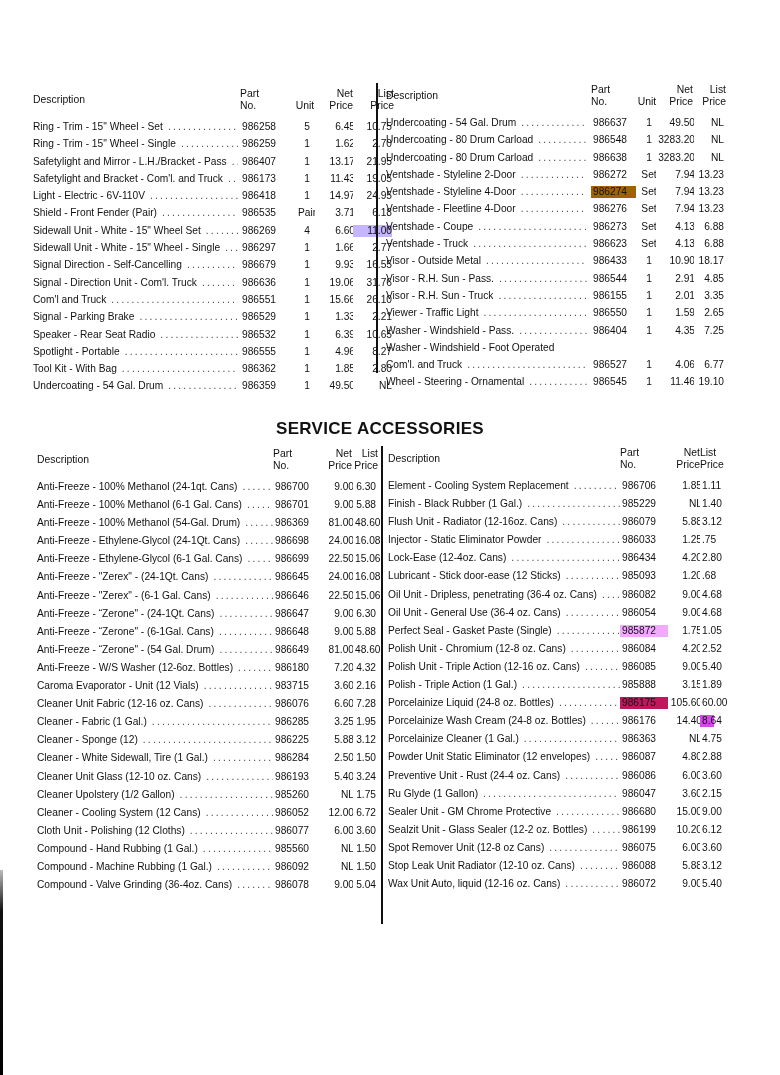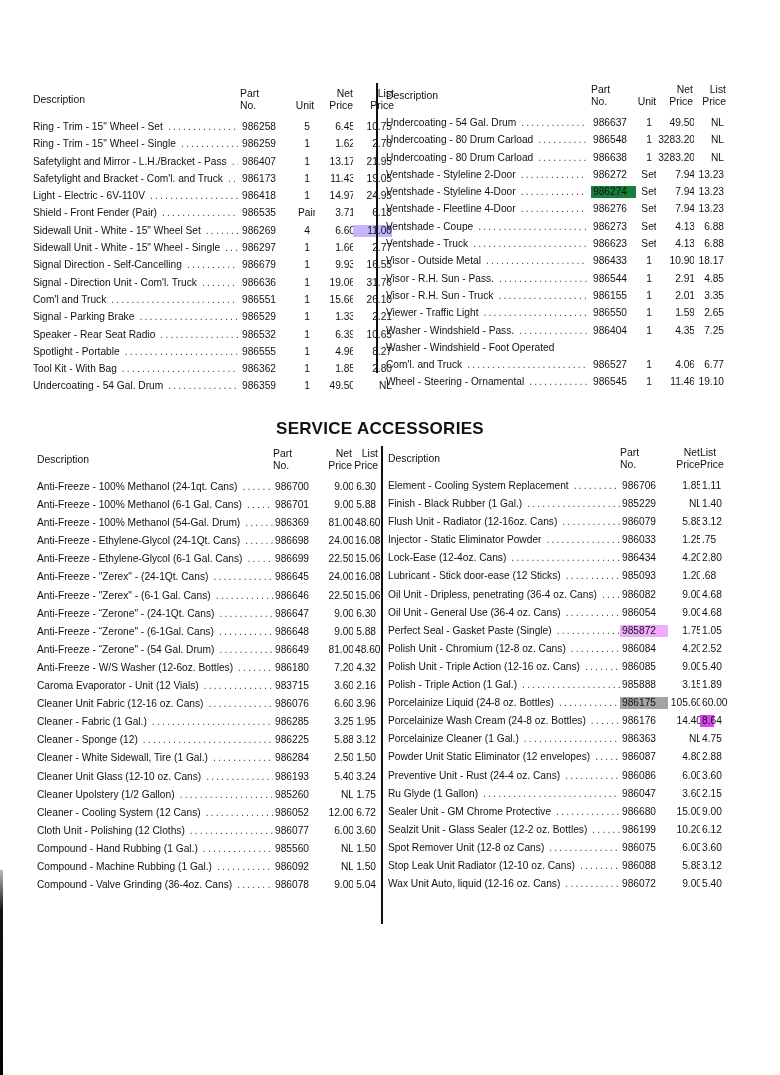--- a/index.html
+++ b/index.html
@@ -185,21 +185,21 @@
     </div>
     <div class="row" style="height: 17.3px;">
       <span class="desc" style="width: 201px;"><span style="position: static;">Ventshade - Styleline 2-Door</span><span class="leader" style="position: static;"> ............................................................</span></span>
       <span style="left: 205px; width: 48px; text-align: left; background: rgb(255, 255, 255); padding-left: 2px;">986272</span>
       <span style="left: 250px; width: 22px; text-align: center; background: rgb(255, 255, 255); padding-left: 2px;">Set</span>
       <span style="left: 270px; width: 37px; text-align: right; background: rgb(255, 255, 255); padding-left: 2px;">7.94</span>
       <span style="left: 308px; width: 28px; text-align: right; background: rgb(255, 255, 255); padding-left: 2px;">13.23</span>
     </div>
     <div class="row" style="height: 17.3px;">
       <span class="desc" style="width: 201px;"><span style="position: static;">Ventshade - Styleline 4-Door</span><span class="leader" style="position: static;"> ............................................................</span></span>
-      <span style="left: 205px; width: 48px; text-align: left; background: #15803d; padding-left: 2px;">986274</span>
+      <span style="left: 205px; width: 48px; text-align: left; background: #a16207; padding-left: 2px;">986274</span>
       <span style="left: 250px; width: 22px; text-align: center; background: rgb(255, 255, 255); padding-left: 2px;">Set</span>
       <span style="left: 270px; width: 37px; text-align: right; background: rgb(255, 255, 255); padding-left: 2px;">7.94</span>
       <span style="left: 308px; width: 28px; text-align: right; background: rgb(255, 255, 255); padding-left: 2px;">13.23</span>
     </div>
     <div class="row" style="height: 17.3px;">
       <span class="desc" style="width: 201px;"><span style="position: static;">Ventshade - Fleetline 4-Door</span><span class="leader" style="position: static;"> ............................................................</span></span>
       <span style="left: 205px; width: 48px; text-align: left; background: rgb(255, 255, 255); padding-left: 2px;">986276</span>
       <span style="left: 250px; width: 22px; text-align: center; background: rgb(255, 255, 255); padding-left: 2px;">Set</span>
       <span style="left: 270px; width: 37px; text-align: right; background: rgb(255, 255, 255); padding-left: 2px;">7.94</span>
       <span style="left: 308px; width: 28px; text-align: right; background: rgb(255, 255, 255); padding-left: 2px;">13.23</span>
@@ -353,21 +353,21 @@
     <div class="row" style="height: 18.1px;">
       <span class="desc" style="width: 236px;"><span style="position: static;">Caroma Evaporator - Unit (12 Vials)</span><span class="leader" style="position: static;"> ............................................................</span></span>
       <span style="left: 236px; width: 50px; text-align: left; background: rgb(255, 255, 255); padding-left: 2px;">983715</span>
       <span style="left: 283px; width: 32px; text-align: right; background: rgb(255, 255, 255); padding-left: 2px;">3.60</span>
       <span style="left: 316px; width: 21px; text-align: right; background: rgb(255, 255, 255); padding-left: 2px;">2.16</span>
     </div>
     <div class="row" style="height: 18.1px;">
       <span class="desc" style="width: 236px;"><span style="position: static;">Cleaner Unit Fabric (12-16 oz. Cans)</span><span class="leader" style="position: static;"> ............................................................</span></span>
       <span style="left: 236px; width: 50px; text-align: left; background: rgb(255, 255, 255); padding-left: 2px;">986076</span>
       <span style="left: 283px; width: 32px; text-align: right; background: rgb(255, 255, 255); padding-left: 2px;">6.60</span>
-      <span style="left: 316px; width: 21px; text-align: right; background: rgb(255, 255, 255); padding-left: 2px;">3.96</span>
+      <span style="left: 316px; width: 21px; text-align: right; background: rgb(255, 255, 255); padding-left: 2px;">7.28</span>
     </div>
     <div class="row" style="height: 18.1px;">
       <span class="desc" style="width: 236px;"><span style="position: static;">Cleaner - Fabric (1 Gal.)</span><span class="leader" style="position: static;"> ............................................................</span></span>
       <span style="left: 236px; width: 50px; text-align: left; background: rgb(255, 255, 255); padding-left: 2px;">986285</span>
       <span style="left: 283px; width: 32px; text-align: right; background: rgb(255, 255, 255); padding-left: 2px;">3.25</span>
       <span style="left: 316px; width: 21px; text-align: right; background: rgb(255, 255, 255); padding-left: 2px;">1.95</span>
     </div>
     <div class="row" style="height: 18.1px;">
       <span class="desc" style="width: 236px;"><span style="position: static;">Cleaner - Sponge (12)</span><span class="leader" style="position: static;"> ............................................................</span></span>
       <span style="left: 236px; width: 50px; text-align: left; background: rgb(255, 255, 255); padding-left: 2px;">986225</span>
@@ -502,21 +502,21 @@
       <span style="left: 312px; width: 12px; text-align: right; background: rgb(255, 255, 255); padding-left: 2px;">5.40</span>
     </div>
     <div class="row" style="height: 18.1px;">
       <span class="desc" style="width: 232px;"><span style="position: static;">Polish - Triple Action (1 Gal.)</span><span class="leader" style="position: static;"> ............................................................</span></span>
       <span style="left: 232px; width: 50px; text-align: left; background: rgb(255, 255, 255); padding-left: 2px;">985888</span>
       <span style="left: 280px; width: 32px; text-align: right; background: rgb(255, 255, 255); padding-left: 2px;">3.15</span>
       <span style="left: 312px; width: 12px; text-align: right; background: rgb(255, 255, 255); padding-left: 2px;">1.89</span>
     </div>
     <div class="row" style="height: 18.1px;">
       <span class="desc" style="width: 232px;"><span style="position: static;">Porcelainize Liquid (24-8 oz. Bottles)</span><span class="leader" style="position: static;"> ............................................................</span></span>
-      <span style="left: 232px; width: 50px; text-align: left; background: #a3a3a3; padding-left: 2px;">986175</span>
+      <span style="left: 232px; width: 50px; text-align: left; background: #be185d; padding-left: 2px;">986175</span>
       <span style="left: 280px; width: 32px; text-align: right; background: rgb(255, 255, 255); padding-left: 2px;">105.60</span>
       <span style="left: 312px; width: 12px; text-align: right; background: rgb(255, 255, 255); padding-left: 2px;">60.00</span>
     </div>
     <div class="row" style="height: 18.1px;">
       <span class="desc" style="width: 232px;"><span style="position: static;">Porcelainize Wash Cream (24-8 oz. Bottles)</span><span class="leader" style="position: static;"> ............................................................</span></span>
       <span style="left: 232px; width: 50px; text-align: left; background: rgb(255, 255, 255); padding-left: 2px;">986176</span>
       <span style="left: 280px; width: 32px; text-align: right; background: rgb(255, 255, 255); padding-left: 2px;">14.40</span>
       <span style="left: 312px; width: 12px; text-align: right; background: #d946ef; padding-left: 2px;">8.64</span>
     </div>
     <div class="row" style="height: 18.1px;">

